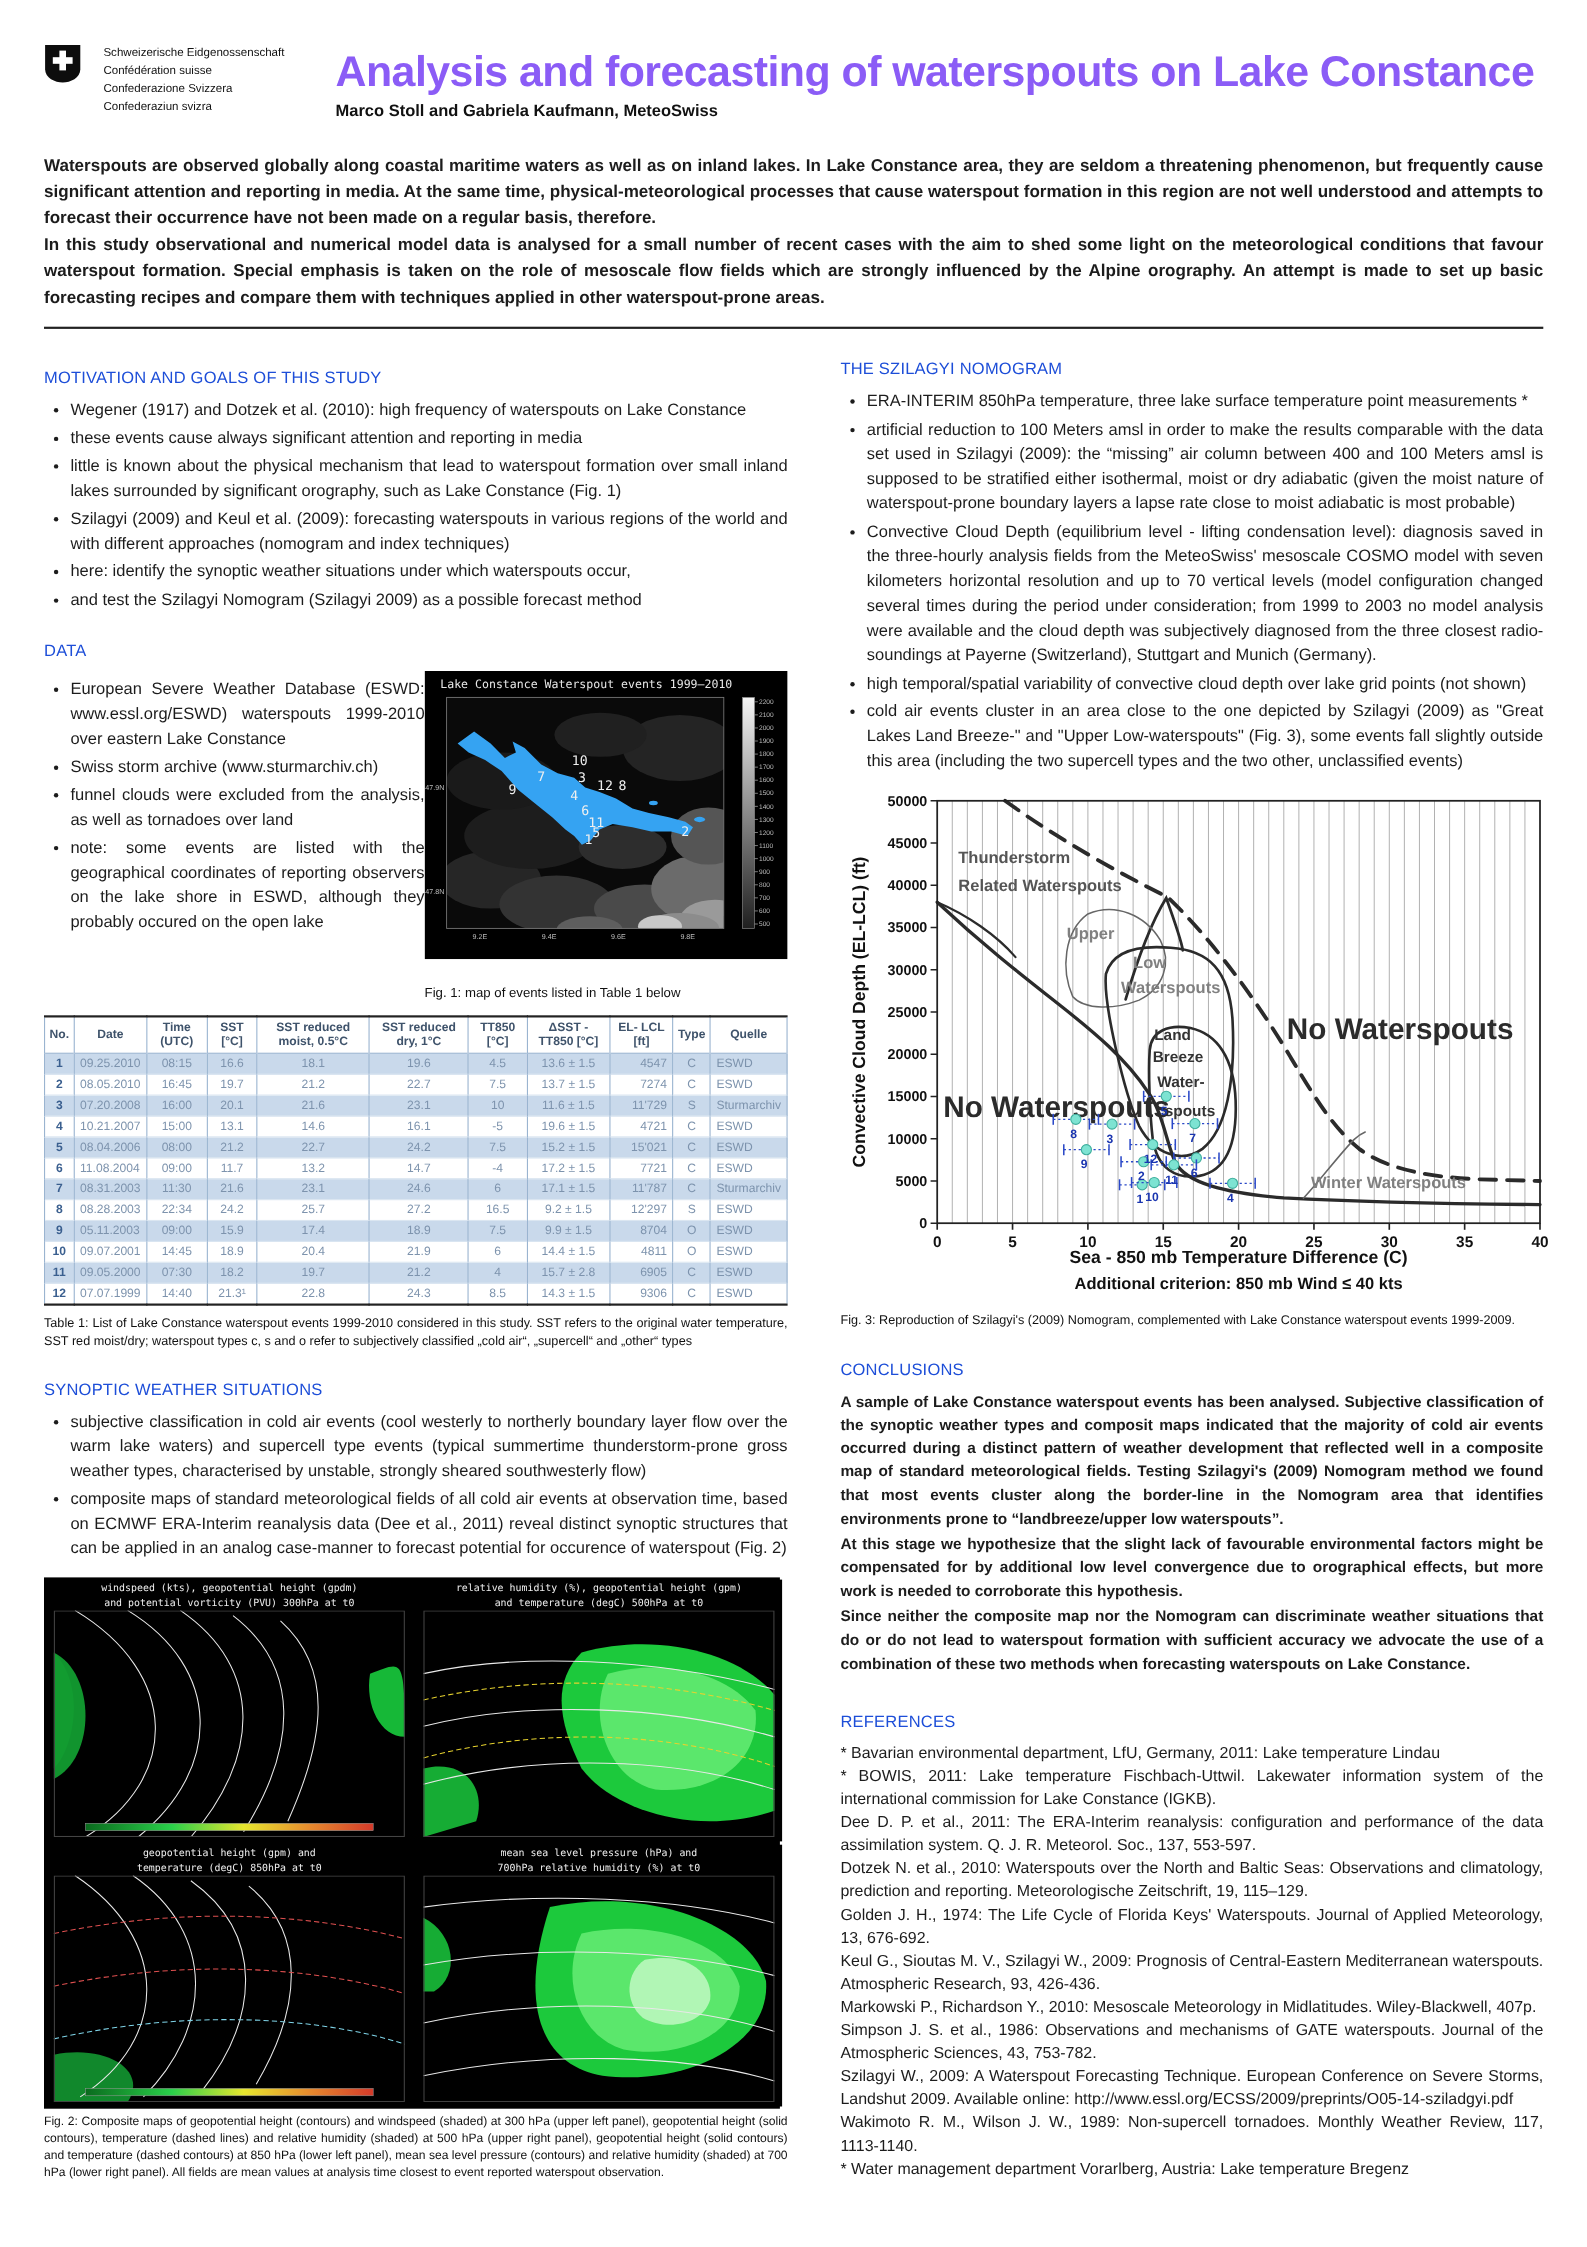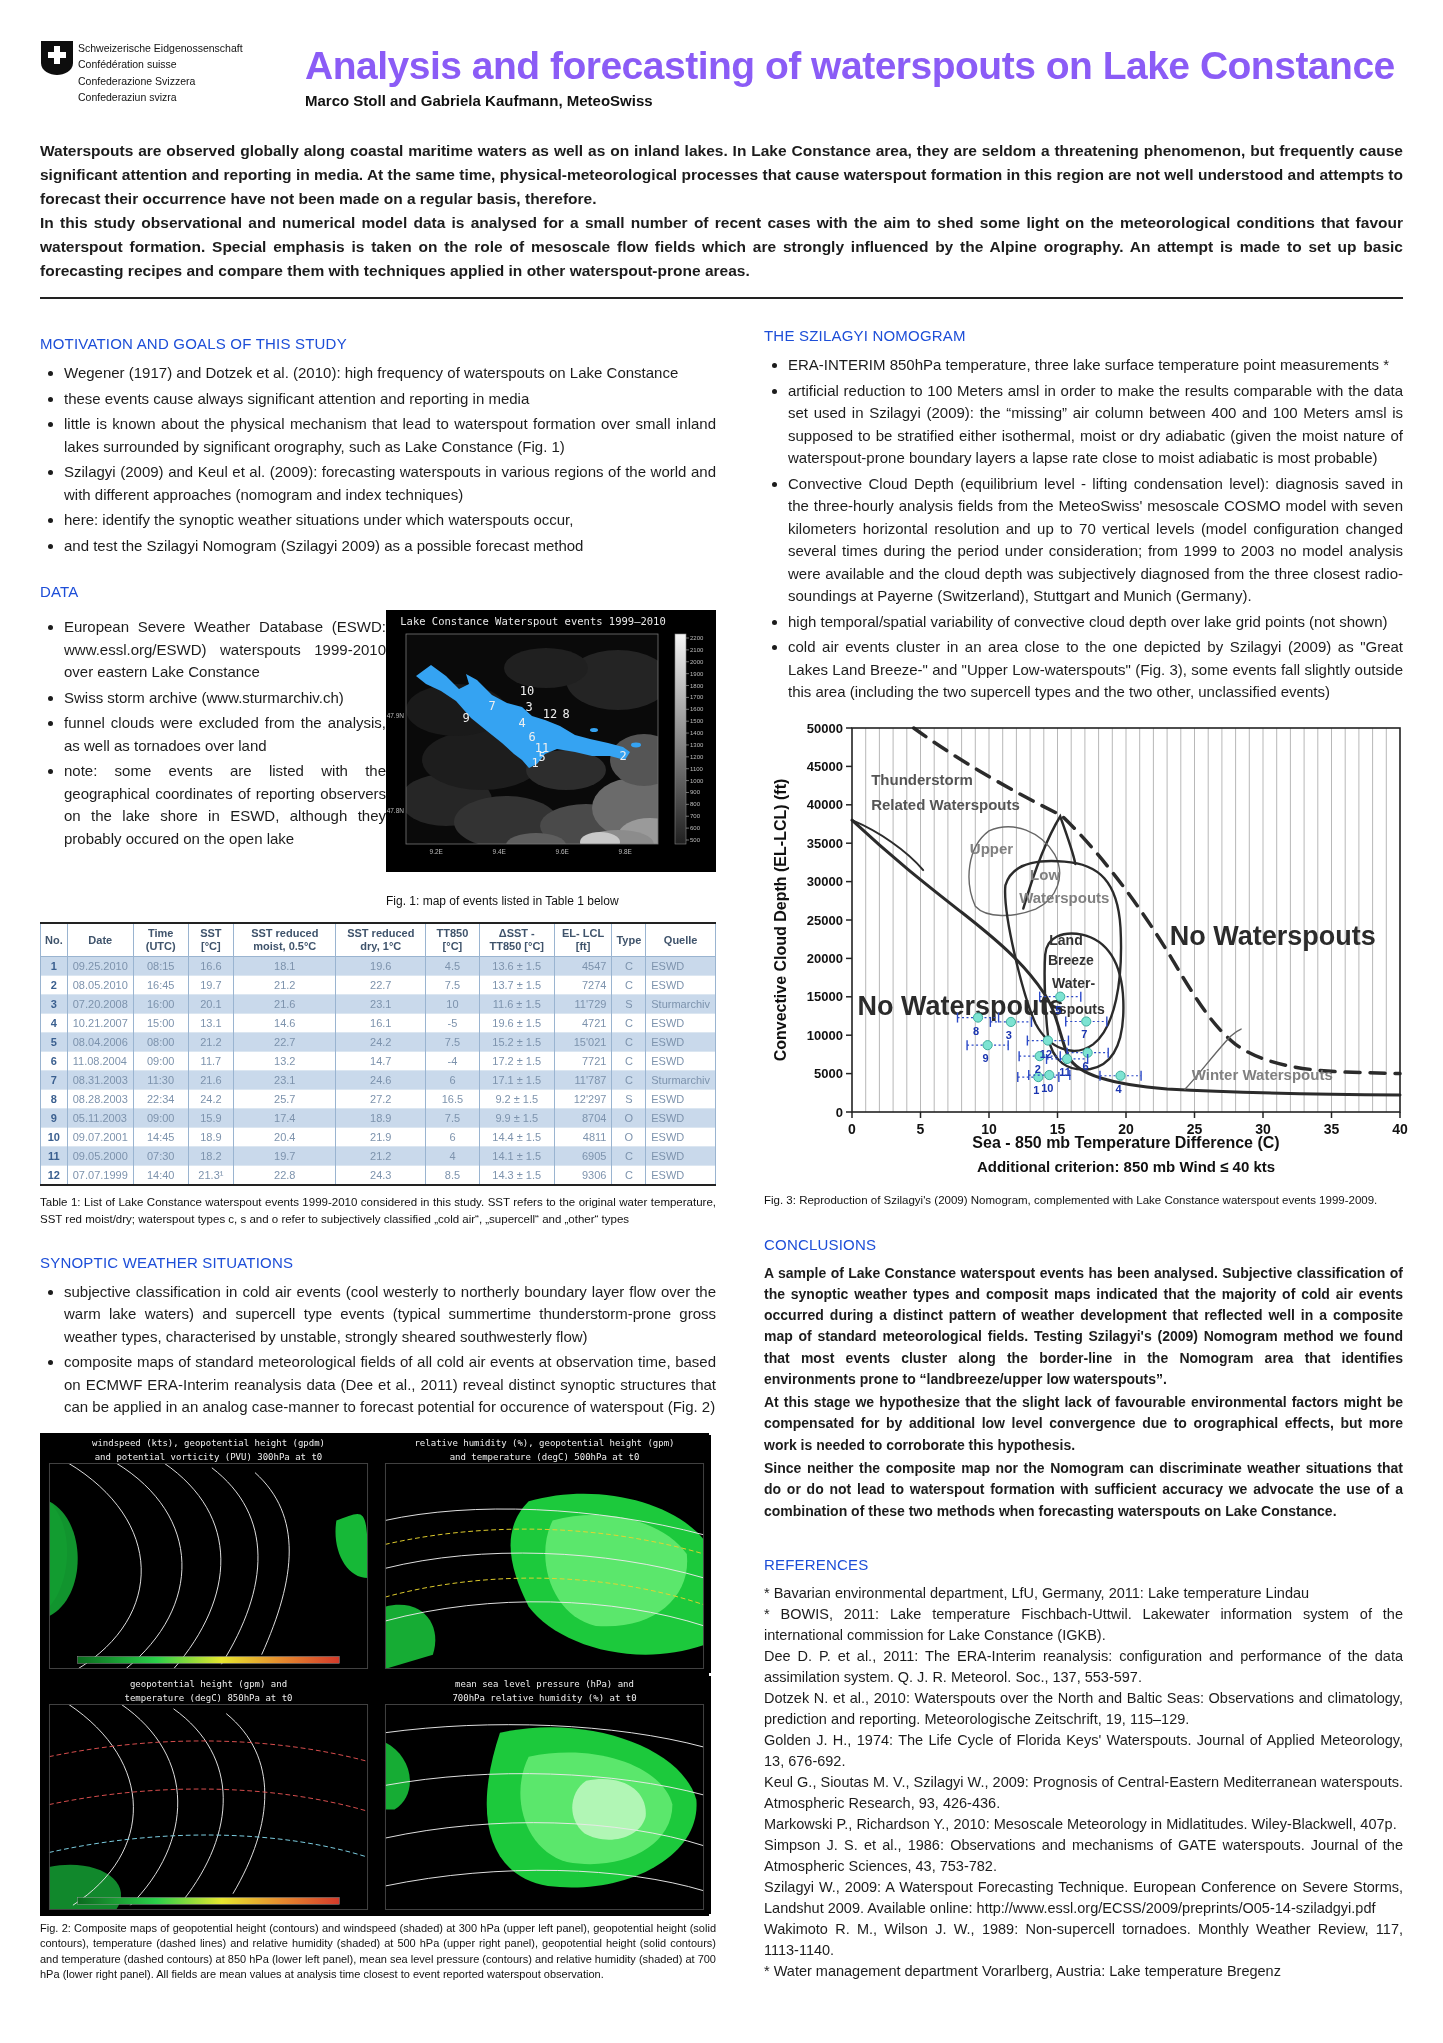--- a/index.html
+++ b/index.html
@@ -1,19 +1,19 @@
 <!DOCTYPE html>
 <html><head>
 <meta charset="utf-8">
 <style>
   html,body{margin:0;padding:0;background:#fff;}
   body{width:1443px;min-height:2043px;font-family:"Liberation Sans",sans-serif;color:#1c1c1c;}
   .poster{width:1443px;min-height:2043px;box-sizing:border-box;padding:26px 40px 20px 40px;position:relative;}
   header{display:flex;align-items:flex-start;}
-  .logo-block{display:flex;gap:4px;margin-top:14px;width:250px;flex:0 0 250px;}
+  .logo-block{display:flex;gap:20px;margin-top:14px;width:250px;flex:0 0 250px;}
   .logo-lines{font-size:10.5px;line-height:1.55;color:#111;}
   .title-block{margin-left:15px;}
   h1{font-size:39px;margin:18px 0 4px 0;color:#8b5cf6;letter-spacing:-0.5px;}
   .authors{font-size:15px;font-weight:bold;color:#111;}
   .abstract{margin-top:30px;}
   .abstract p{font-size:15.5px;font-weight:bold;line-height:1.55;text-align:justify;margin:0;}
   hr.rule{border:none;border-top:2px solid #222;margin:14px 0 10px 0;}
   .columns{display:flex;gap:48px;margin-top:8px;}
   .col-left{flex:0 0 676px;width:676px;}
   .col-right{flex:1;min-width:0;}
@@ -340,21 +340,21 @@
               <td class="ta-l">ESWD</td>
             </tr>
             <tr class="odd">
               <td class="c0 ta-c">11</td>
               <td class="ta-l">09.05.2000</td>
               <td class="ta-c">07:30</td>
               <td class="ta-c">18.2</td>
               <td class="ta-c">19.7</td>
               <td class="ta-c">21.2</td>
               <td class="ta-c">4</td>
-              <td class="ta-c">14.1 ± 1.5</td>
+              <td class="ta-c">15.7 ± 2.8</td>
               <td class="ta-r">6905</td>
               <td class="ta-c">C</td>
               <td class="ta-l">ESWD</td>
             </tr>
             <tr>
               <td class="c0 ta-c">12</td>
               <td class="ta-l">07.07.1999</td>
               <td class="ta-c">14:40</td>
               <td class="ta-c">21.3¹</td>
               <td class="ta-c">22.8</td>

